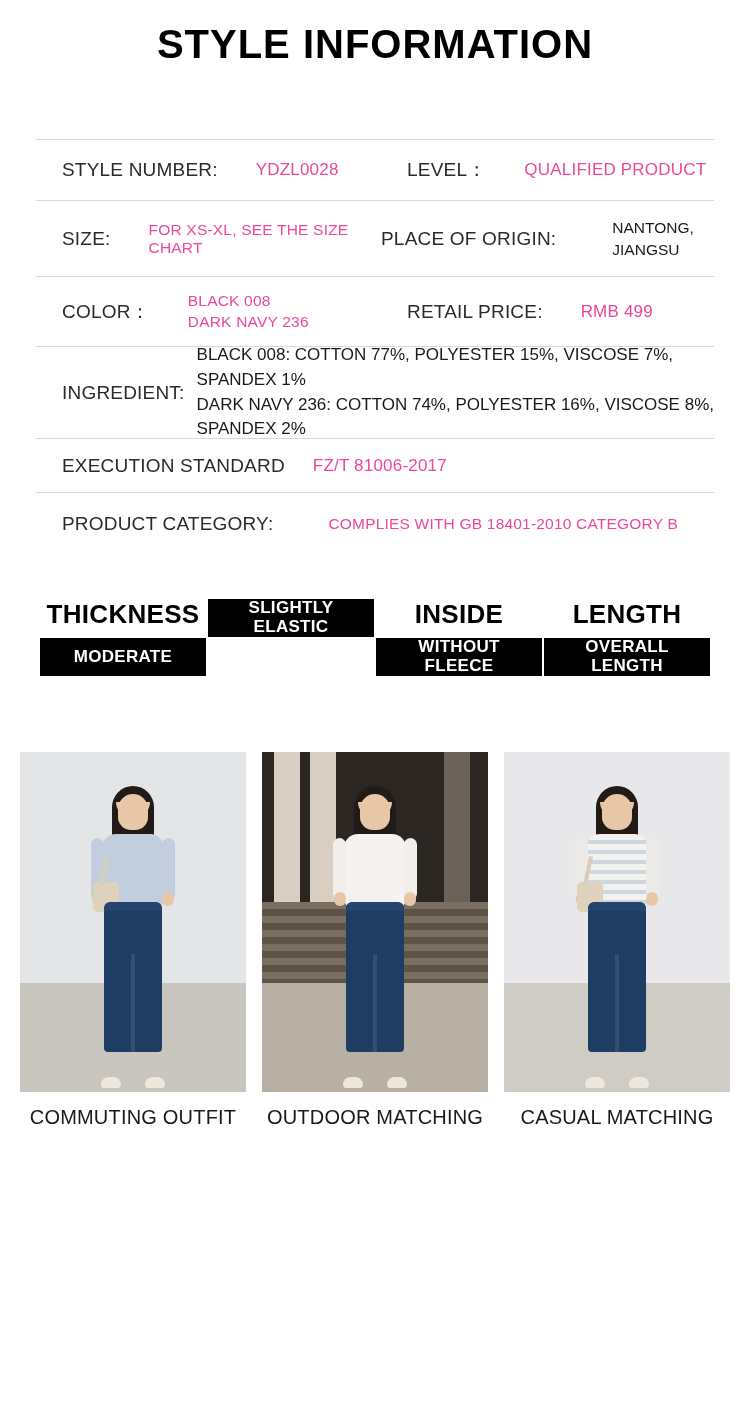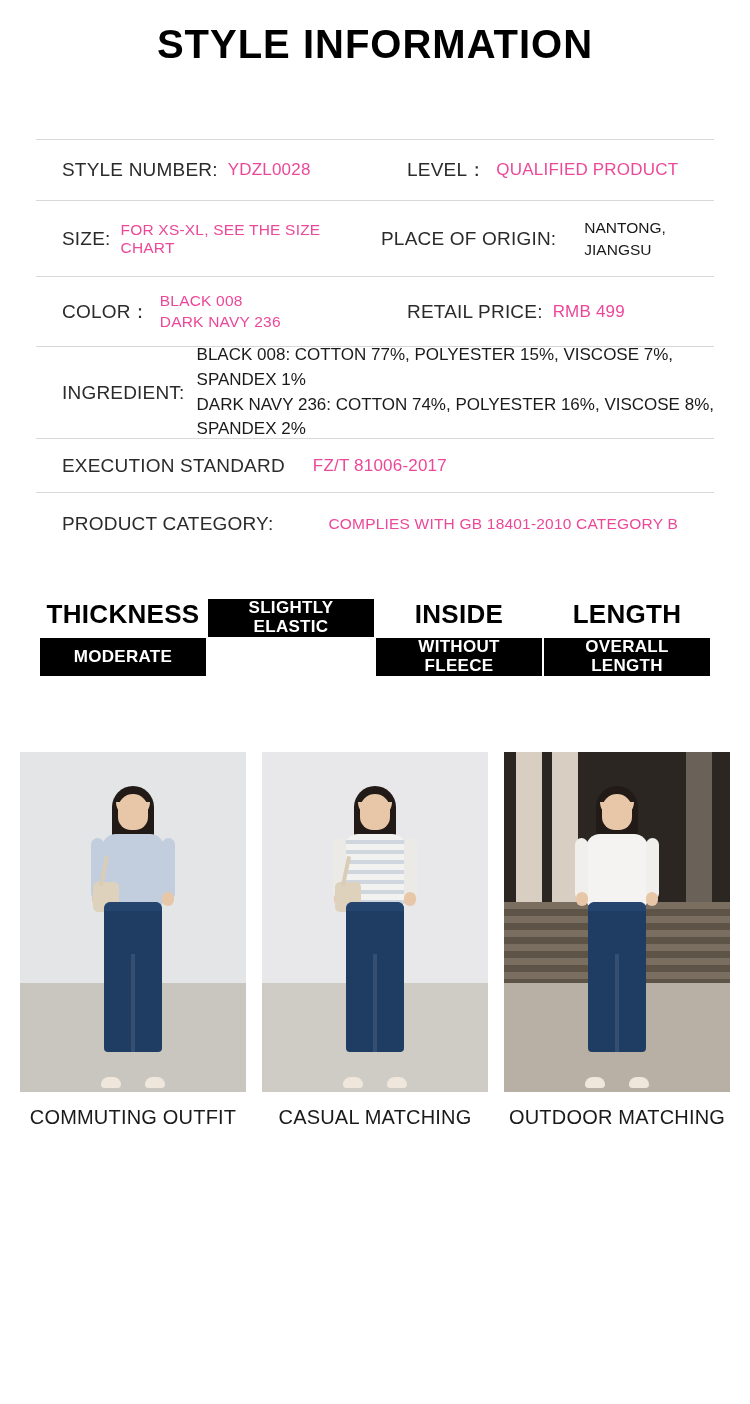--- a/index.html
+++ b/index.html
@@ -40,20 +40,21 @@
     align-items: center;
     border-bottom: 1px solid #d8d8d8;
     box-sizing: border-box;
     padding: 6px 0;
   }
   .spec-row:first-child { border-top: 1px solid #d8d8d8; }
   .cell {
     display: flex;
     align-items: center;
     box-sizing: border-box;
+    gap: 28px;
   }
   .half { width: 50%; }
   .lbl {
     font-size: 19px;
     color: #2b2b2b;
     white-space: nowrap;
     letter-spacing: .2px;
   }
   .val {
     font-size: 17px;
@@ -315,43 +316,20 @@
               <div class="belt"></div>
             </div>
           <div class="shoe l"></div>
           <div class="shoe r"></div>
         </div>
       </div>
       <div class="caption">COMMUTING OUTFIT</div>
     </div>
 
     <div class="photo-col">
-      <div class="photo p2">
-        <div class="bg-wall"></div>
-        <div class="bg-floor"></div>
-        <div class="model">
-          <div class="hair"></div>
-          <div class="head"></div>
-          <div class="top"></div>
-          <div class="arm l"></div>
-          <div class="arm r"></div>
-          <div class="hand l"></div>
-          <div class="hand r"></div>
-          <div class="bag"></div>
-          <div class="jeans">
-              <div class="belt"></div>
-            </div>
-          <div class="shoe l"></div>
-          <div class="shoe r"></div>
-        </div>
-      </div>
-      <div class="caption">CASUAL MATCHING</div>
-    </div>
-
-    <div class="photo-col">
       <div class="photo p3">
         <div class="bg-wall"></div>
         <div class="pillar a"></div>
         <div class="pillar b"></div>
         <div class="pillar c"></div>
         <div class="steps"></div>
         <div class="bg-floor"></div>
         <div class="model">
           <div class="hair"></div>
           <div class="head"></div>
@@ -363,15 +341,38 @@
           <div class="jeans">
               <div class="belt"></div>
             </div>
           <div class="shoe l"></div>
           <div class="shoe r"></div>
         </div>
       </div>
       <div class="caption">OUTDOOR MATCHING</div>
     </div>
 
+    <div class="photo-col">
+      <div class="photo p2">
+        <div class="bg-wall"></div>
+        <div class="bg-floor"></div>
+        <div class="model">
+          <div class="hair"></div>
+          <div class="head"></div>
+          <div class="top"></div>
+          <div class="arm l"></div>
+          <div class="arm r"></div>
+          <div class="hand l"></div>
+          <div class="hand r"></div>
+          <div class="bag"></div>
+          <div class="jeans">
+              <div class="belt"></div>
+            </div>
+          <div class="shoe l"></div>
+          <div class="shoe r"></div>
+        </div>
+      </div>
+      <div class="caption">CASUAL MATCHING</div>
+    </div>
+
   </div>
 
 </div>
 
 </body></html>

